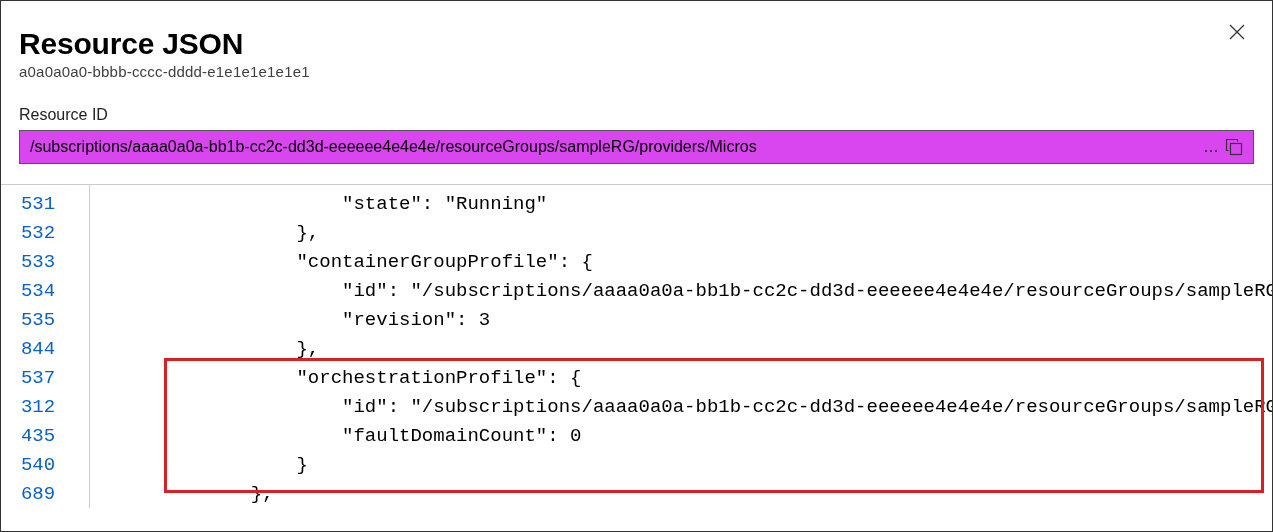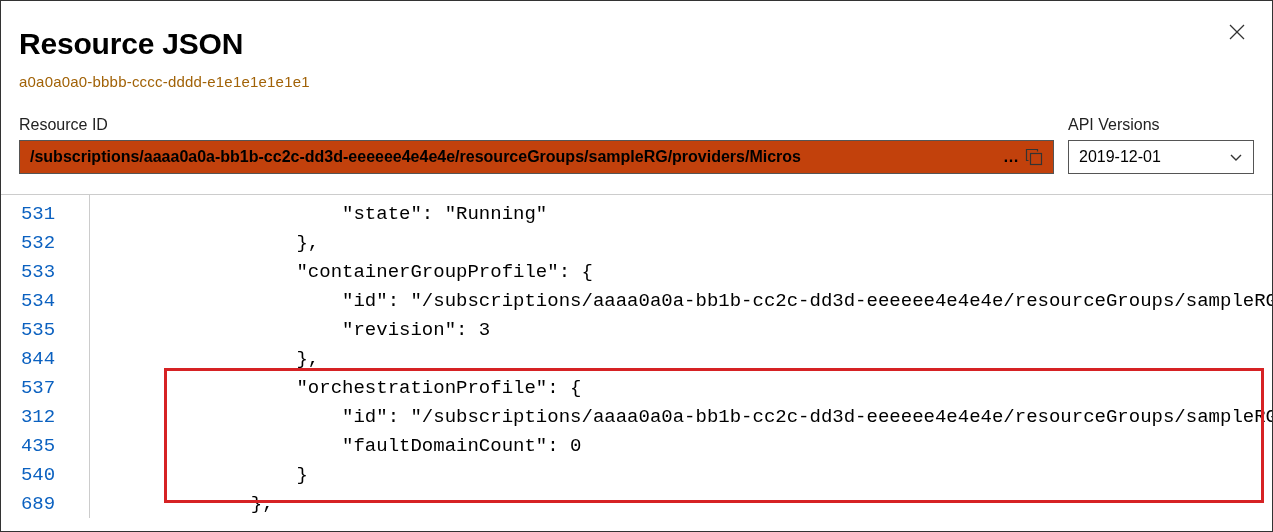--- a/index.html
+++ b/index.html
@@ -22,22 +22,22 @@
     }
     .page-title {
       font-size: 30px;
       font-weight: 600;
       color: #000;
       letter-spacing: -0.2px;
       margin-top: 16px;
     }
     .subtitle {
       font-size: 15px;
-      color: #a16207;
-      margin-top: 12px;
+      color: #404040;
+      margin-top: 2px;
       letter-spacing: 0.2px;
     }
     .close-btn {
       position: absolute;
       right: 22px;
       top: 18px;
       width: 26px;
       height: 26px;
       cursor: pointer;
       display: flex;
@@ -68,24 +68,23 @@
     .field-label {
       font-size: 16px;
       color: #222;
       margin-bottom: 6px;
     }
     .resource-id-input {
       position: relative;
       display: flex;
       align-items: center;
       border: 1px solid #555;
-      background: #c2410c;
+      background: #d946ef;
       height: 34px;
       padding: 0 10px;
-      font-weight: bold;
     }
     .resource-id-text {
       flex: 1;
       font-size: 16px;
       color: #000;
       white-space: nowrap;
       overflow: hidden;
       text-overflow: clip;
     }
     .ellipsis {
@@ -193,29 +192,20 @@
       <span class="resource-id-text">/subscriptions/aaaa0a0a-bb1b-cc2c-dd3d-eeeeee4e4e4e/resourceGroups/sampleRG/providers/Micros</span>
       <span class="ellipsis">…</span>
       <span class="copy-icon">
         <svg viewBox="0 0 18 18">
           <rect x="5.5" y="5.5" width="11" height="11" fill="none" stroke="#333" stroke-width="1.2"></rect>
           <polyline points="3.5,12.5 1.5,12.5 1.5,1.5 12.5,1.5 12.5,3.5" fill="none" stroke="#333" stroke-width="1.2"></polyline>
         </svg>
       </span>
     </div>
   </div>
-  <div class="form-field api-version-field">
-    <div class="field-label">API Versions</div>
-    <div class="api-version-select">
-      <span class="api-version-value">2019-12-01</span>
-      <svg class="chevron" viewBox="0 0 14 14">
-        <polyline points="2,5 7,10 12,5" fill="none" stroke="#333" stroke-width="1.4"></polyline>
-      </svg>
-    </div>
-  </div>
 </div>
 
 <div class="code-viewer">
   <div class="top-margin-block">
     <div class="gutter"></div>
     <div class="gutter-border"></div>
   </div>
   <div id="code-lines">
       <div class="code-line">
         <div class="gutter">531</div>

